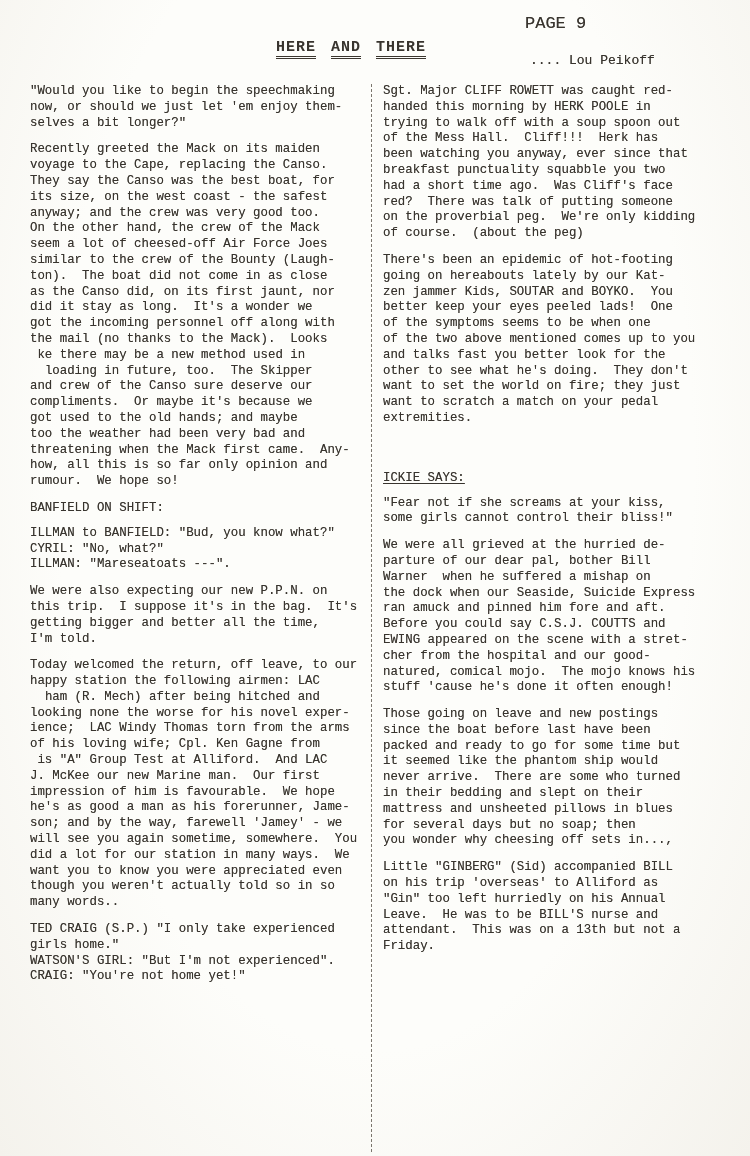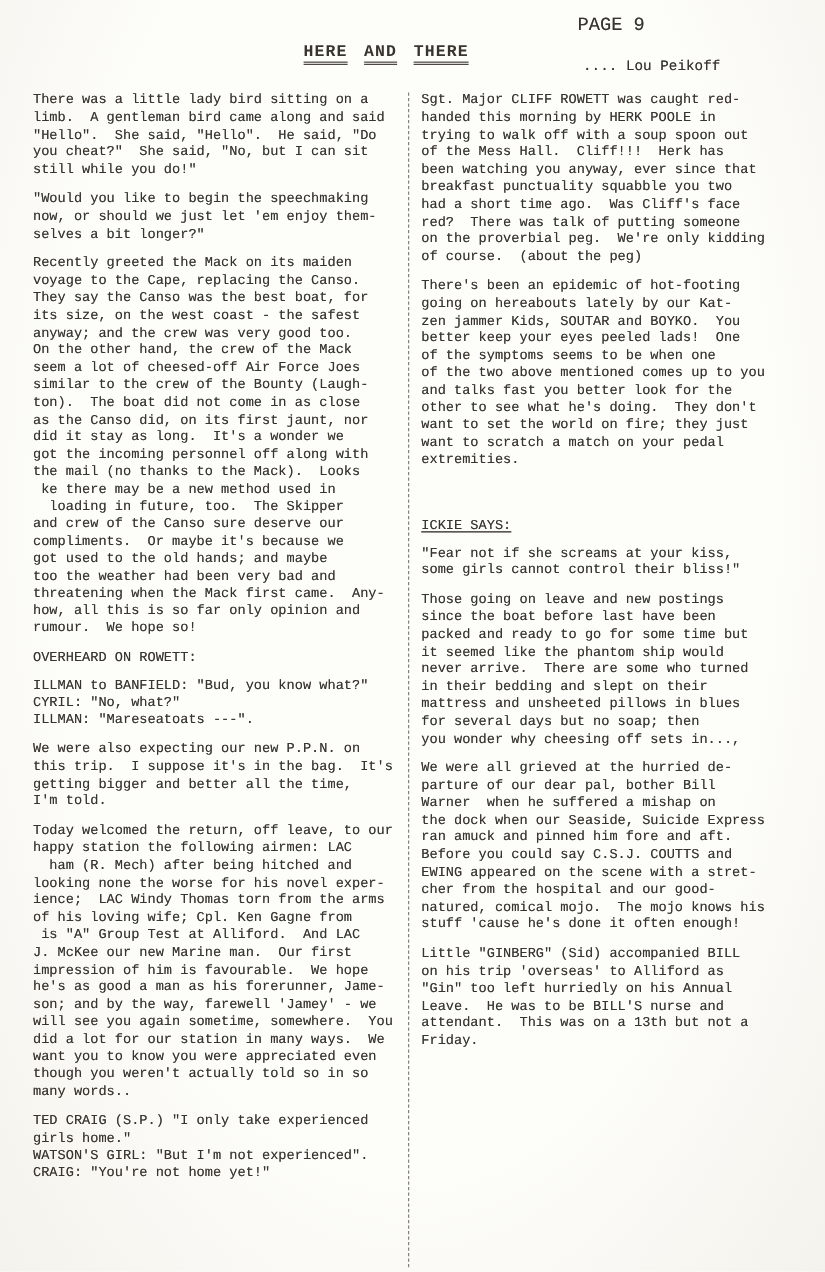--- a/index.html
+++ b/index.html
@@ -62,25 +62,20 @@
 
   <div class="title">
     <span class="tw">HERE</span><span class="tw">AND</span><span class="tw">THERE</span>
   </div>
 
   <div class="byline typew">.... Lou Peikoff</div>
 
   <div class="columns typew">
 
     <div class="col left">
-      <pre class="block">There was a little lady bird sitting on a
-limb.  A gentleman bird came along and said
-"Hello".  She said, "Hello".  He said, "Do
-you cheat?"  She said, "No, but I can sit
-still while you do!"</pre>
       <pre class="block">"Would you like to begin the speechmaking
 now, or should we just let 'em enjoy them-
 selves a bit longer?"</pre>
       <pre class="block">Recently greeted the Mack on its maiden
 voyage to the Cape, replacing the Canso.
 They say the Canso was the best boat, for
 its size, on the west coast - the safest
 anyway; and the crew was very good too.
 On the other hand, the crew of the Mack
 seem a lot of cheesed-off Air Force Joes
@@ -92,21 +87,21 @@
 the mail (no thanks to the Mack).  Looks
  ke there may be a new method used in
   loading in future, too.  The Skipper
 and crew of the Canso sure deserve our
 compliments.  Or maybe it's because we
 got used to the old hands; and maybe
 too the weather had been very bad and
 threatening when the Mack first came.  Any-
 how, all this is so far only opinion and
 rumour.  We hope so!</pre>
-      <pre class="block heading">OVERHEARD ON ROWETT:</pre>
+      <pre class="block heading">BANFIELD ON SHIFT:</pre>
       <pre class="block">ILLMAN to BANFIELD: "Bud, you know what?"
 CYRIL: "No, what?"
 ILLMAN: "Mareseatoats ---".</pre>
       <pre class="block">We were also expecting our new P.P.N. on
 this trip.  I suppose it's in the bag.  It's
 getting bigger and better all the time,
 I'm told.</pre>
       <pre class="block">Today welcomed the return, off leave, to our
 happy station the following airmen: LAC
   ham (R. Mech) after being hitched and
@@ -149,39 +144,39 @@
 of the symptoms seems to be when one
 of the two above mentioned comes up to you
 and talks fast you better look for the
 other to see what he's doing.  They don't
 want to set the world on fire; they just
 want to scratch a match on your pedal
 extremities.</pre>
       <pre class="block heading underlined">ICKIE SAYS:</pre>
       <pre class="block">"Fear not if she screams at your kiss,
 some girls cannot control their bliss!"</pre>
-      <pre class="block">Those going on leave and new postings
-since the boat before last have been
-packed and ready to go for some time but
-it seemed like the phantom ship would
-never arrive.  There are some who turned
-in their bedding and slept on their
-mattress and unsheeted pillows in blues
-for several days but no soap; then
-you wonder why cheesing off sets in...,</pre>
       <pre class="block">We were all grieved at the hurried de-
 parture of our dear pal, bother Bill
 Warner  when he suffered a mishap on
 the dock when our Seaside, Suicide Express
 ran amuck and pinned him fore and aft.
 Before you could say C.S.J. COUTTS and
 EWING appeared on the scene with a stret-
 cher from the hospital and our good-
 natured, comical mojo.  The mojo knows his
 stuff 'cause he's done it often enough!</pre>
+      <pre class="block">Those going on leave and new postings
+since the boat before last have been
+packed and ready to go for some time but
+it seemed like the phantom ship would
+never arrive.  There are some who turned
+in their bedding and slept on their
+mattress and unsheeted pillows in blues
+for several days but no soap; then
+you wonder why cheesing off sets in...,</pre>
       <pre class="block">Little "GINBERG" (Sid) accompanied BILL
 on his trip 'overseas' to Alliford as
 "Gin" too left hurriedly on his Annual
 Leave.  He was to be BILL'S nurse and
 attendant.  This was on a 13th but not a
 Friday.</pre>
     </div>
 
   </div>
 </div>

